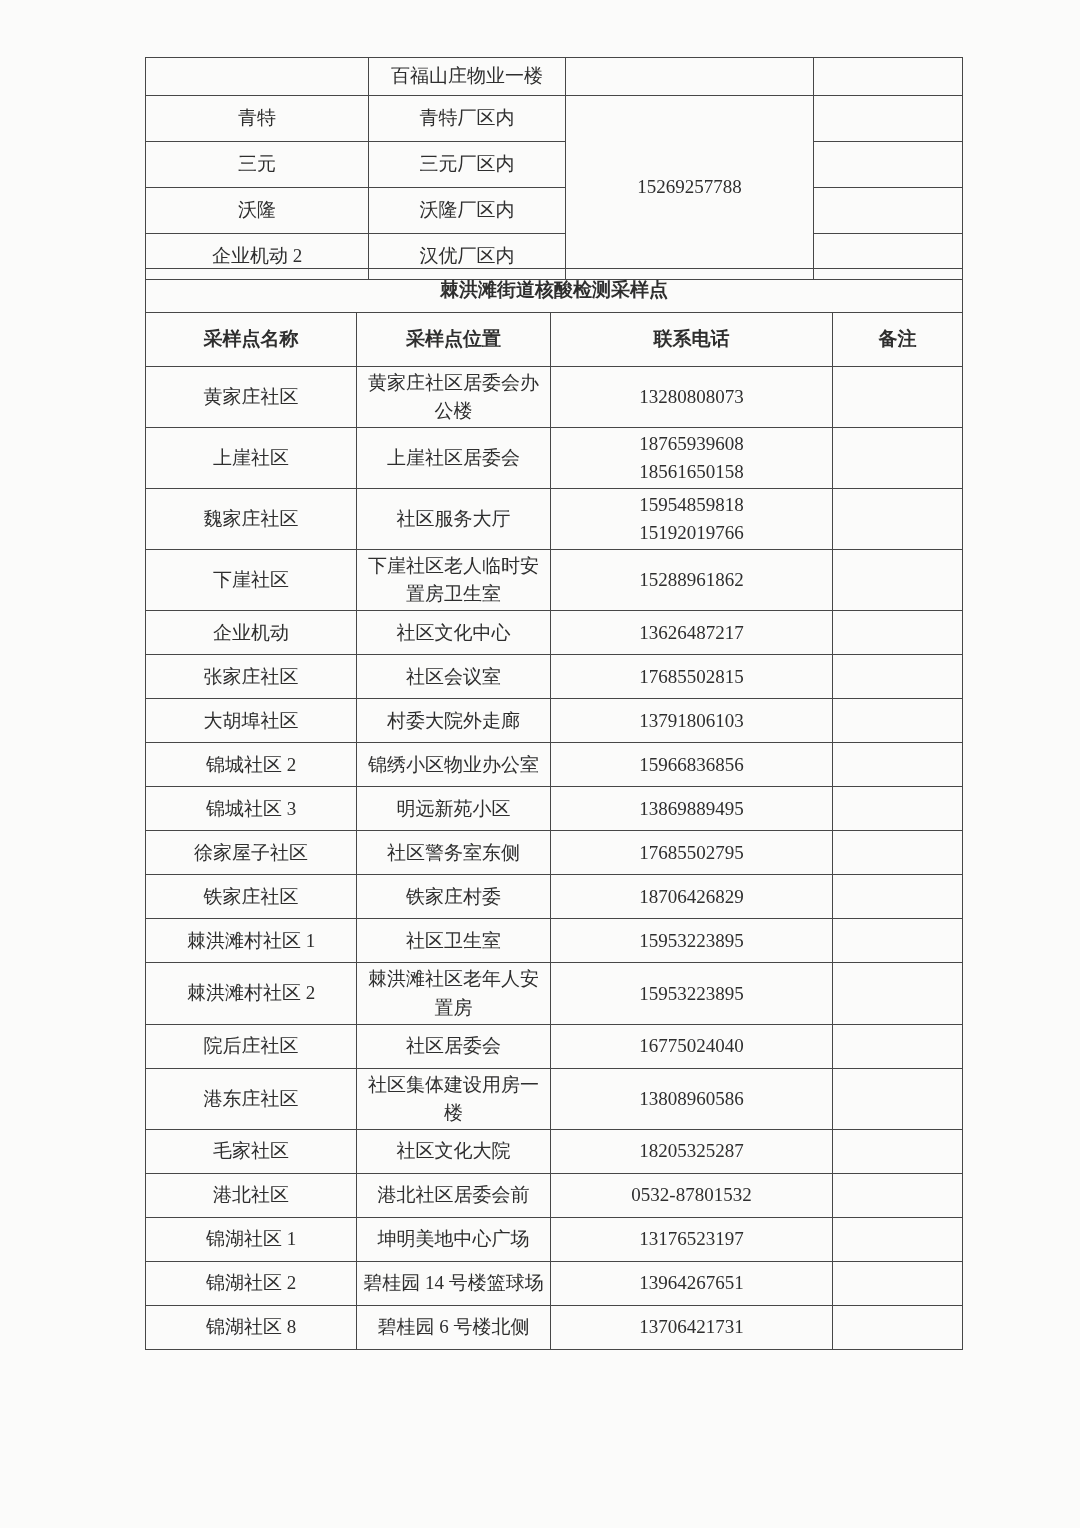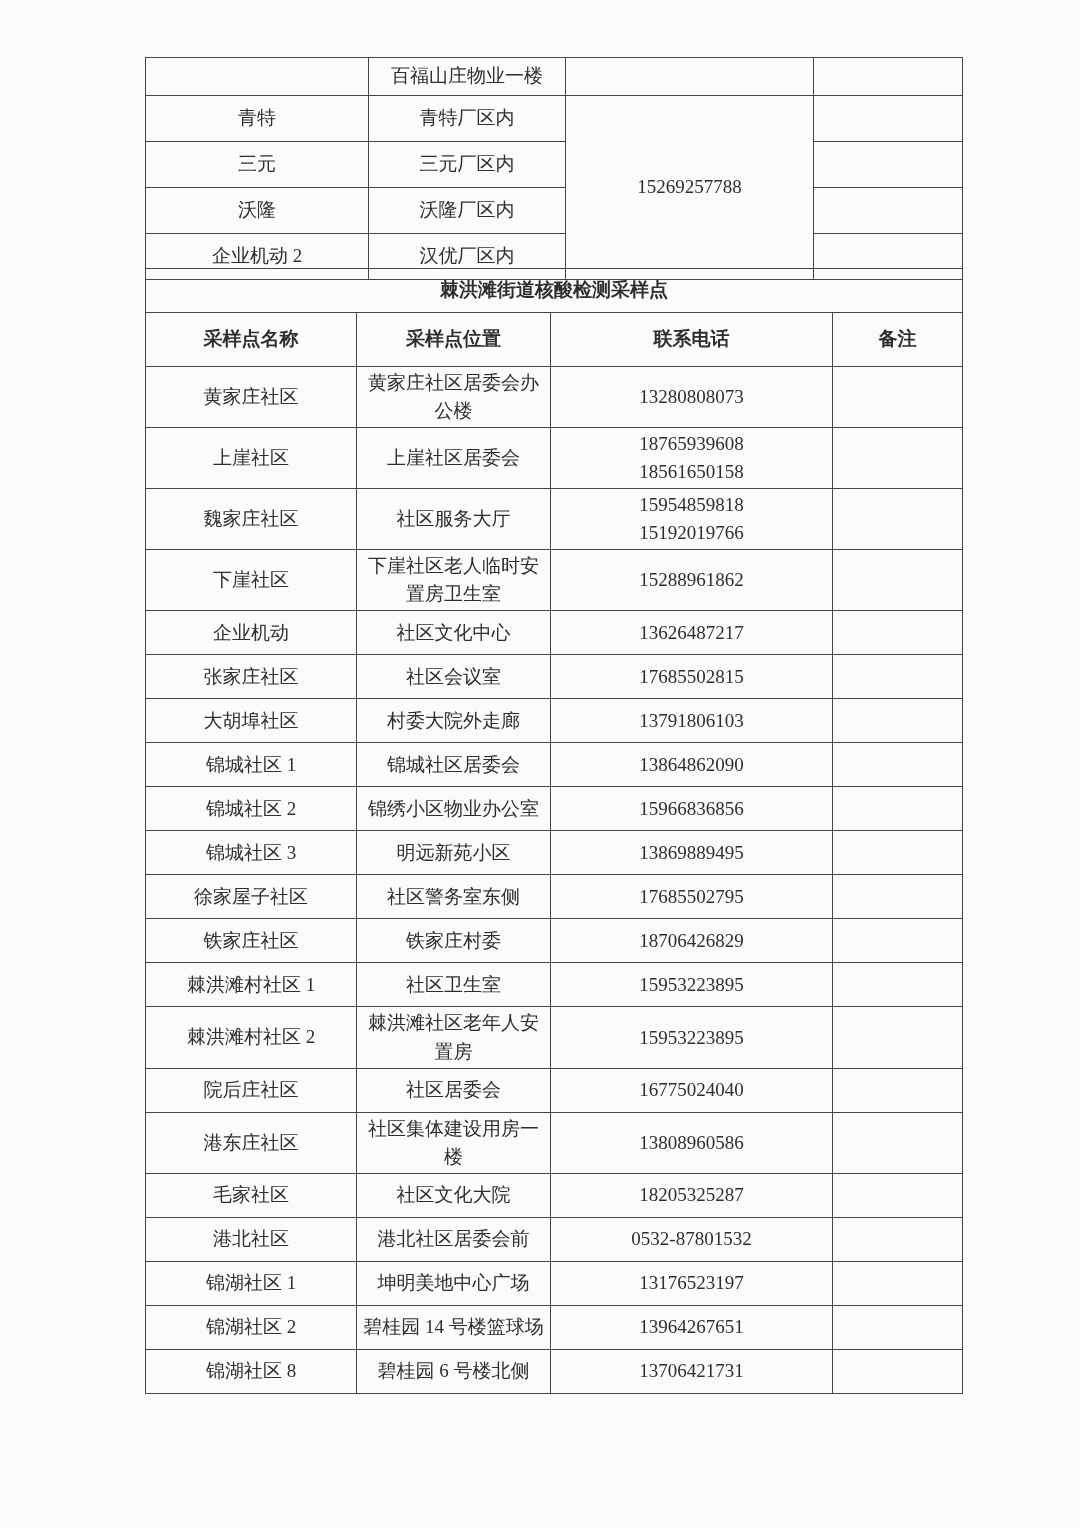--- a/index.html
+++ b/index.html
@@ -157,28 +157,20 @@
         </tr>
         <tr class="row-single">
           <td>大胡埠社区</td>
           <td>村委大院外走廊</td>
           <td>
             <div class="phone-line">13791806103</div>
           </td>
           <td></td>
         </tr>
         <tr class="row-single">
-          <td>锦城社区 1</td>
-          <td>锦城社区居委会</td>
-          <td>
-            <div class="phone-line">13864862090</div>
-          </td>
-          <td></td>
-        </tr>
-        <tr class="row-single">
           <td>锦城社区 2</td>
           <td>锦绣小区物业办公室</td>
           <td>
             <div class="phone-line">15966836856</div>
           </td>
           <td></td>
         </tr>
         <tr class="row-single">
           <td>锦城社区 3</td>
           <td>明远新苑小区</td>

